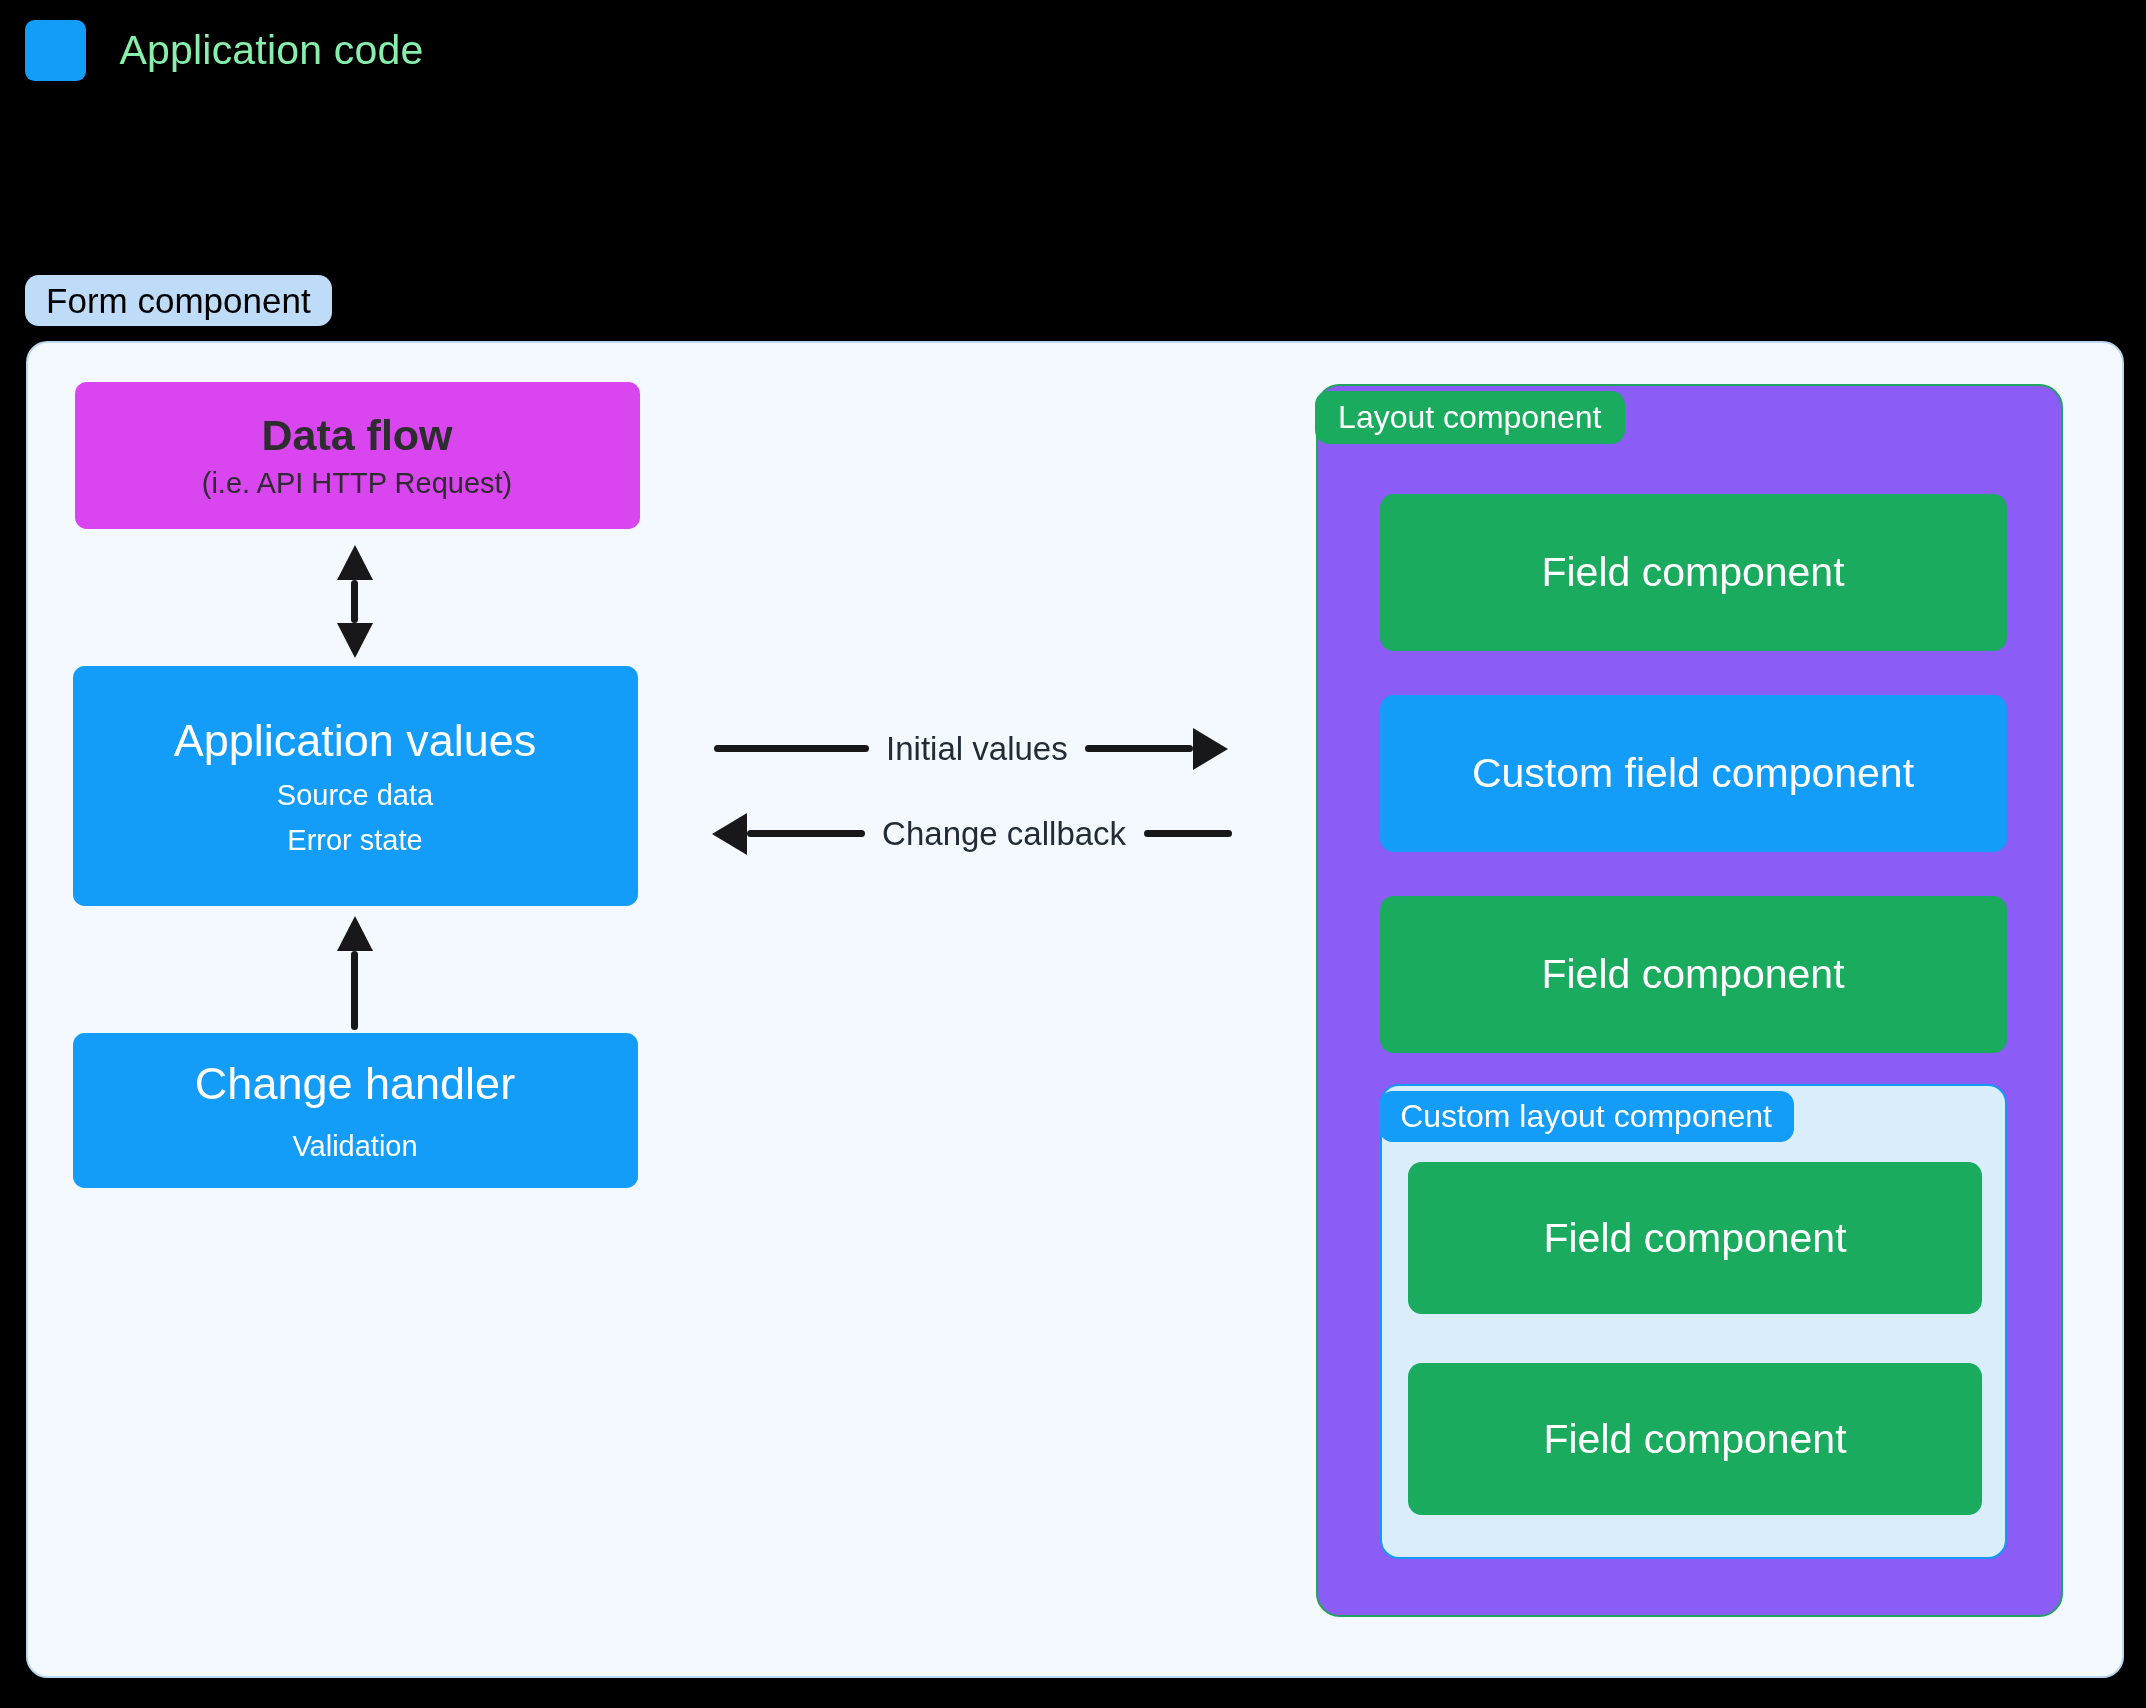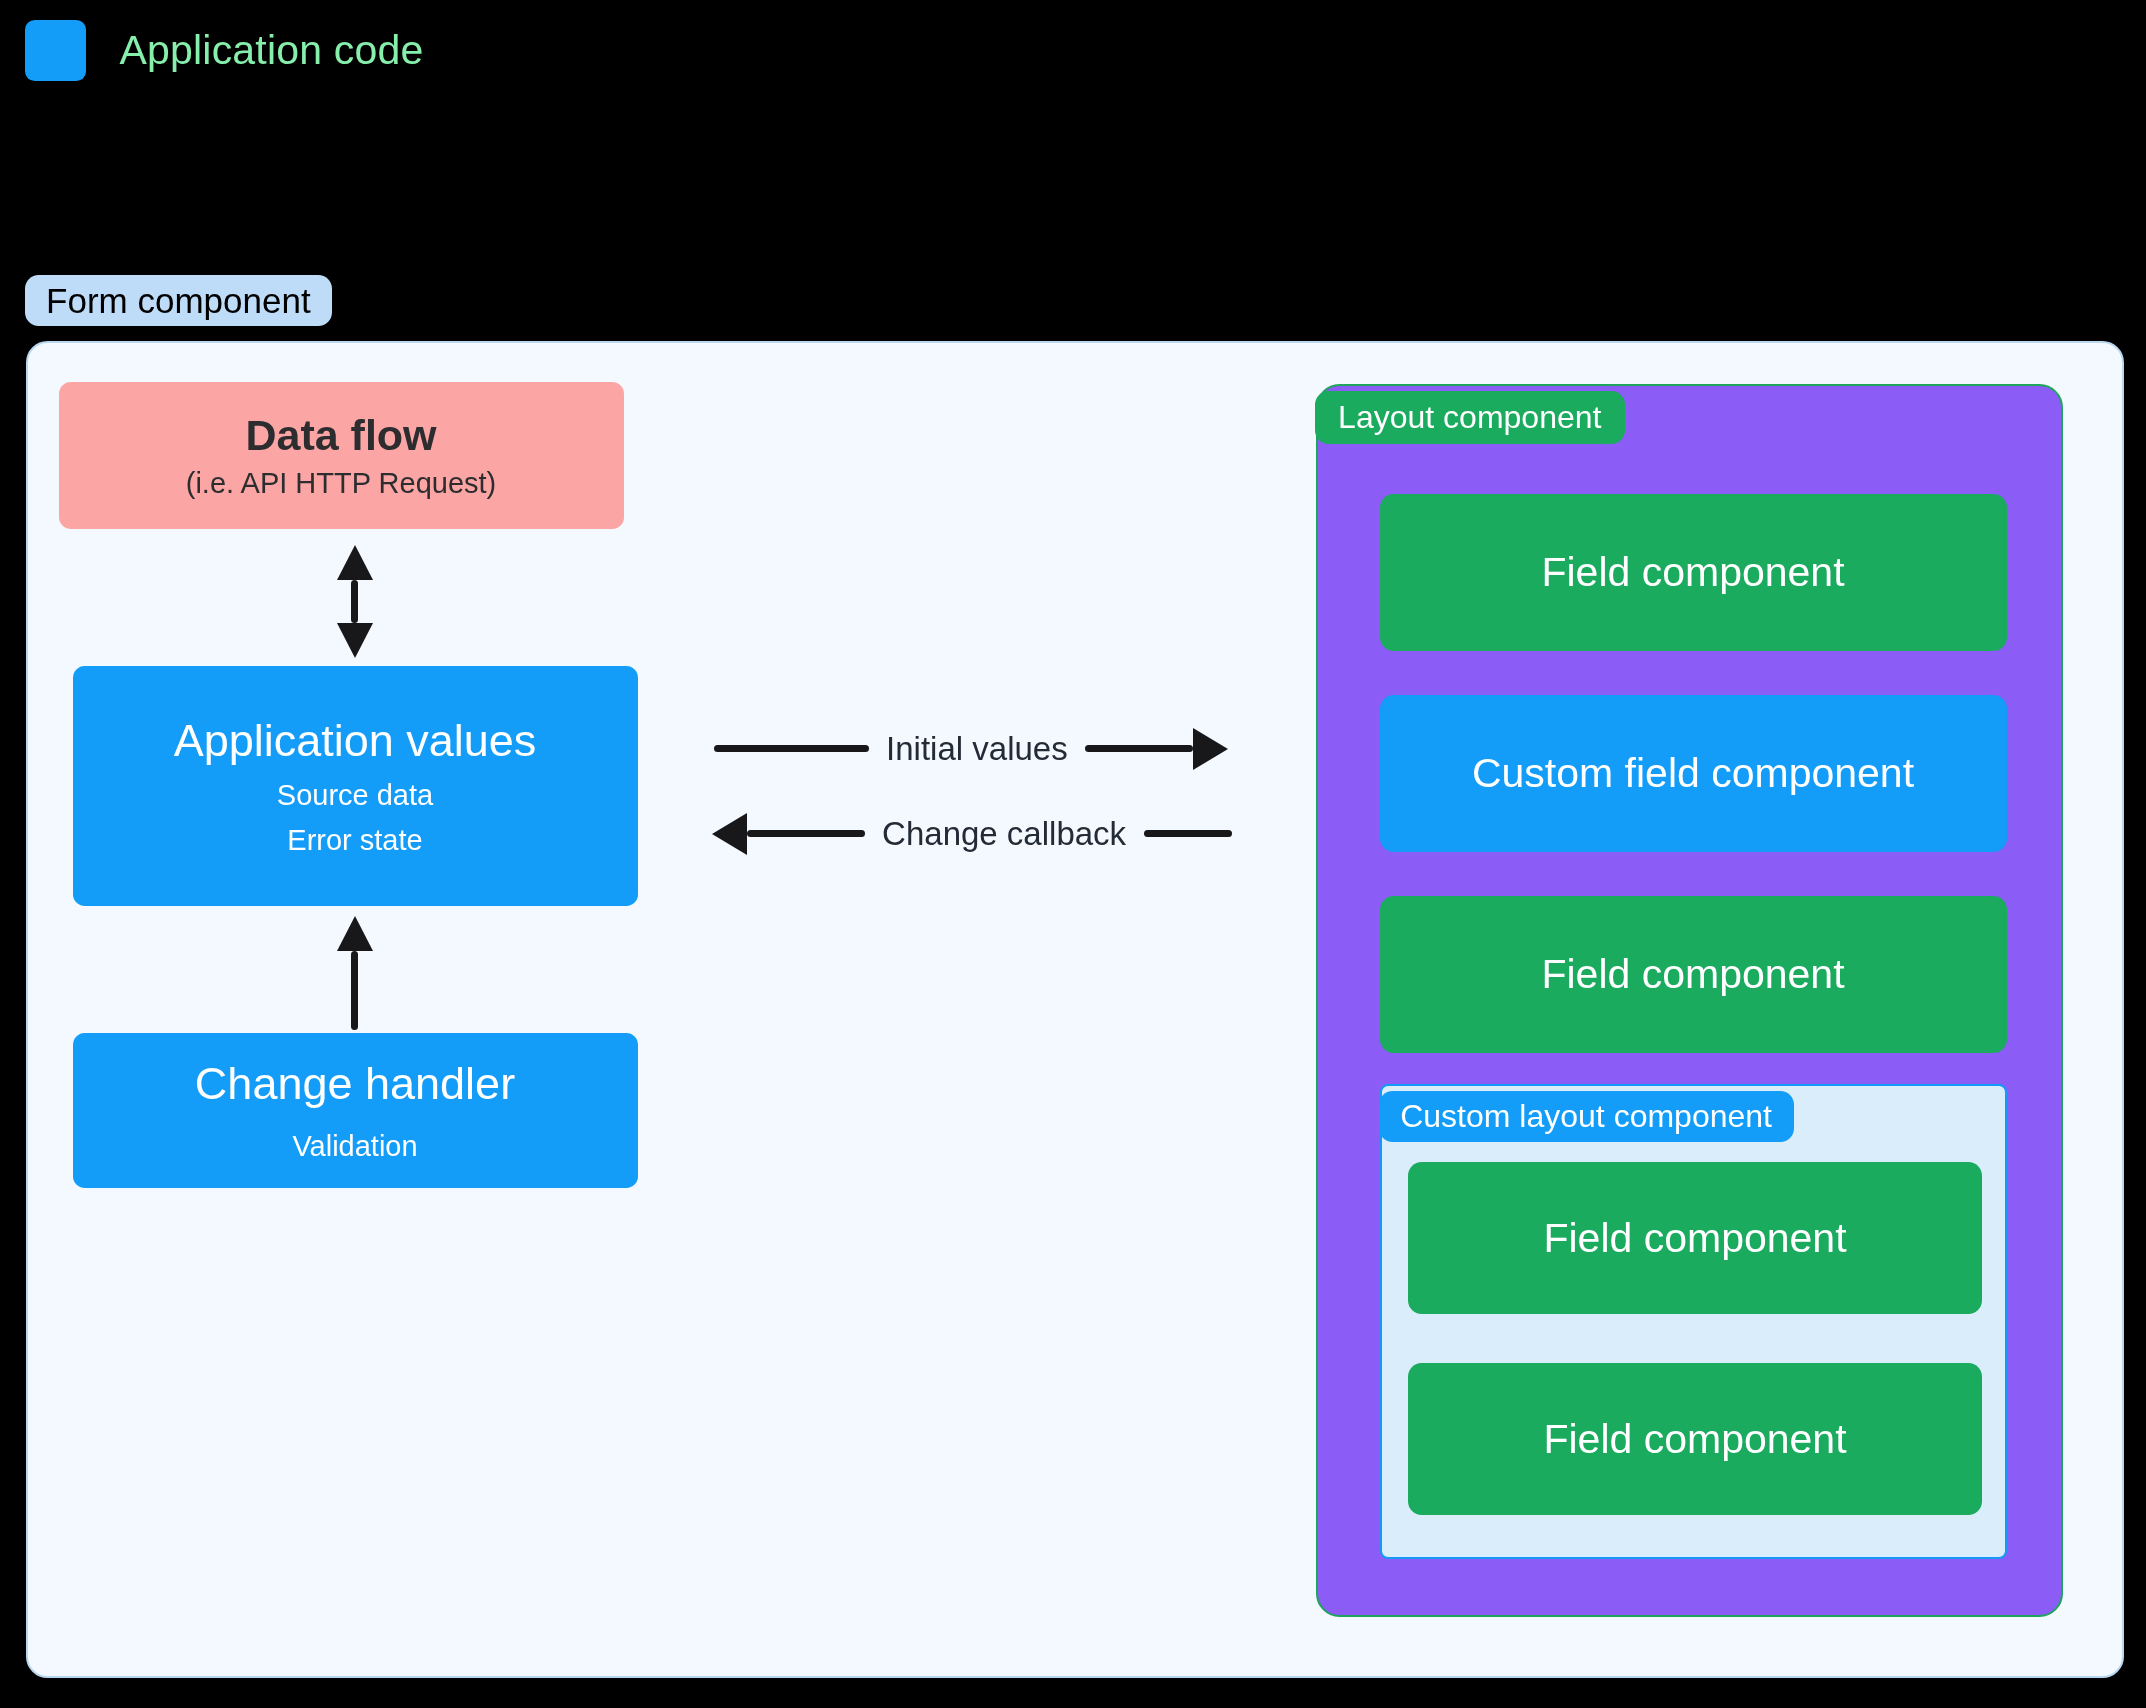--- a/index.html
+++ b/index.html
@@ -25,21 +25,21 @@
   
   .form-container{
     position:absolute;left:25.5px;top:341px;width:2098px;height:1337px;
     background:#F3F9FE;border:2.9px solid #B9D7EF;border-radius:21.6px;box-sizing:border-box;
   }
   
   .node{
     position:absolute;border-radius:11.8px;display:flex;flex-direction:column;
     align-items:center;justify-content:center;text-align:center;
   }
-  .node-gray{left:31px;top:39px;width:565px;height:147px;background:#fca5a5;color:#2D2D30;}
+  .node-gray{left:47px;top:39px;width:565px;height:147px;background:#d946ef;color:#2D2D30;}
   .node-gray .node-title{font-size:43px;font-weight:600;}
   .node-gray .node-sub{font-size:29px;font-weight:400;margin-top:7.8px;}
   .node-blue{background:#139CF8;color:#fff;}
   .node-appstate{left:45px;top:323px;width:565px;height:240px;}
   .node-changehandler{left:45px;top:690px;width:565px;height:155px;gap:8px;}
   .node-title-big{font-size:45px;font-weight:500;}
   .node-line{font-size:29px;font-weight:400;margin-top:12px;}
   
   .v-arrow{position:absolute;display:flex;flex-direction:column;align-items:center;}
   .v-arrow .shaft{width:7.8px;background:#18181A;border-radius:3.9px;}
@@ -73,21 +73,21 @@
     display:flex;align-items:center;justify-content:center;
     color:#fff;font-size:41px;font-weight:400;text-align:center;
   }
   .field-green{background:#1AAB5E;}
   .field-blue{background:#139CF8;}
   .fb-1{top:108px;}
   .fb-2{top:309px;}
   .fb-3{top:510px;}
   .custom-layout{
     position:absolute;left:62px;top:698px;width:627px;height:475px;
-    background:#D9EDFB;border:2.9px solid #129AF6;border-radius:8px;box-sizing:border-box;
+    background:#D9EDFB;border:2.9px solid #129AF6;border-radius:19px;box-sizing:border-box;
   }
   .custom-layout .field-box{left:26.5px;width:574px;height:152px;}
   .fb-a{top:76px;}
   .fb-b{top:277px;}
 </style>
 </head>
 <body>
 
 <div id="stage">
 

